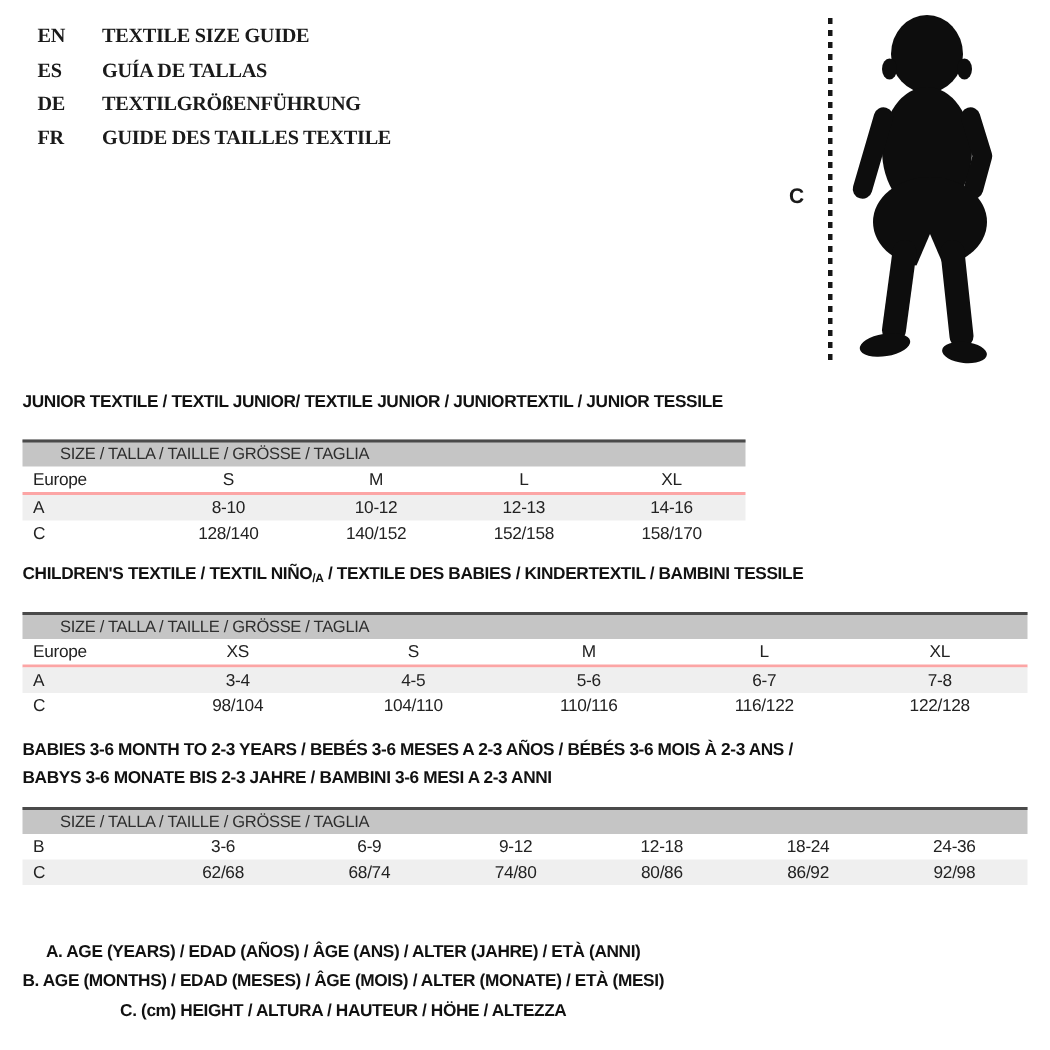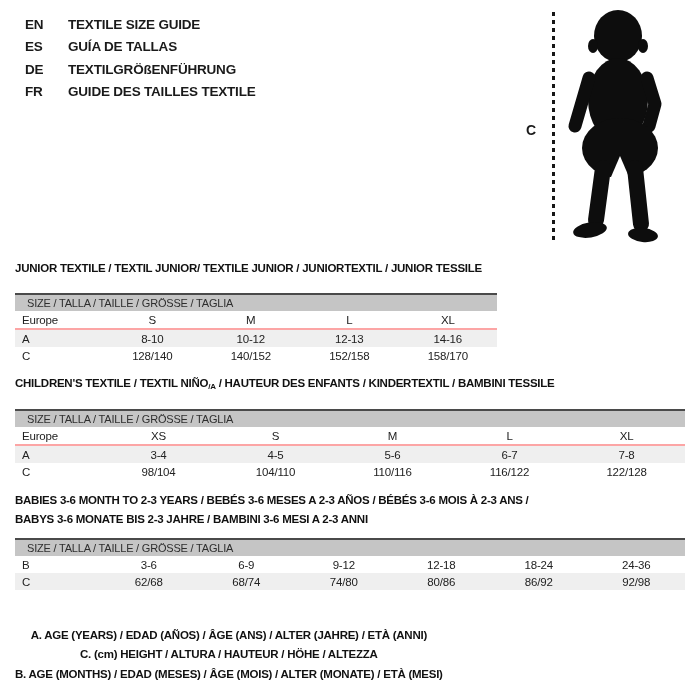--- a/index.html
+++ b/index.html
@@ -3,39 +3,39 @@
 <meta charset="utf-8">
 <style>
   html,body{margin:0;padding:0;background:#ffffff;}
   body{width:700px;height:700px;position:relative;overflow:hidden;
        font-family:"Liberation Sans","DejaVu Sans",sans-serif;color:#1a1a1a;}
   .canvas{position:absolute;left:0;top:0;width:700px;height:700px;background:#ffffff;}
 
   
   .lang-block{position:absolute;left:25px;top:13px;}
   .lang-row{display:flex;height:22.5px;align-items:center;}
-  .lang-code,.lang-text{font-weight:bold;font-size:13.5px;letter-spacing:-0.2px;white-space:nowrap;}
+  .lang-code,.lang-text{font-weight:bold;font-size:13.5px;letter-spacing:-0.2px;white-space:nowrap;font-family:Liberation Serif, serif;}
   .lang-code{width:43px;}
 
   
   .height-line{position:absolute;left:552px;top:12px;width:3px;height:232px;
                background:repeating-linear-gradient(to bottom,#161616 0 4px,transparent 4px 8px);}
   .height-label{position:absolute;left:526px;top:122px;font-weight:bold;font-size:14px;}
   .baby{position:absolute;left:556px;top:8px;}
 
   
   .tbl{position:absolute;left:15px;}
   .t1{top:262px;width:482px;}
   .t2{top:377px;width:670px;}
   .t3{top:491px;width:670px;}
   .tbl-title{font-weight:bold;font-size:11.5px;letter-spacing:-0.25px;white-space:nowrap;line-height:13px;color:#111;}
   .tbl-title2{line-height:19px;}
   .sub-a{font-size:8px;vertical-align:-2px;}
   .size-bar{height:16px;line-height:16px;background:#c5c5c5;border-top:2px solid #4a4a4a;
-            font-size:11px;color:#2e2e2e;padding-left:12px;letter-spacing:-0.2px;}
+            font-size:11px;color:#2e2e2e;padding-left:25px;letter-spacing:-0.2px;}
   .t1 .size-bar{margin-top:18px;}
   .t2 .size-bar{margin-top:16px;}
   .t3 .size-bar{margin-top:9px;}
   .trow{display:grid;height:17px;align-items:center;font-size:11.5px;letter-spacing:-0.2px;color:#222;}
   .t1 .trow{grid-template-columns:88px repeat(4,1fr);}
   .t2 .trow{grid-template-columns:85px repeat(5,1fr);}
   .t3 .trow{grid-template-columns:85px repeat(6,1fr);}
   .tlabel{padding-left:7px;text-align:left;}
   .tcell{text-align:center;}
   .shade{background:#efefef;}
@@ -108,21 +108,21 @@
     <div class="trow">
       <span class="tlabel">C</span>
       <span class="tcell">128/140</span>
       <span class="tcell">140/152</span>
       <span class="tcell">152/158</span>
       <span class="tcell">158/170</span>
     </div>
   </section>
 
   <section class="tbl t2">
-    <div class="tbl-title"><span>CHILDREN'S TEXTILE / TEXTIL NIÑO</span><span class="sub-a">/A</span><span> / HAUTEUR DES ENFANTS / KINDERTEXTIL / BAMBINI TESSILE</span></div>
+    <div class="tbl-title"><span>CHILDREN'S TEXTILE / TEXTIL NIÑO</span><span class="sub-a">/A</span><span> / TEXTILE DES BABIES / KINDERTEXTIL / BAMBINI TESSILE</span></div>
     <div class="size-bar">SIZE / TALLA / TAILLE / GRÖSSE / TAGLIA</div>
     <div class="trow hairline">
       <span class="tlabel">Europe</span>
       <span class="tcell">XS</span>
       <span class="tcell">S</span>
       <span class="tcell">M</span>
       <span class="tcell">L</span>
       <span class="tcell">XL</span>
     </div>
     <div class="trow shade">
@@ -162,17 +162,17 @@
       <span class="tcell">68/74</span>
       <span class="tcell">74/80</span>
       <span class="tcell">80/86</span>
       <span class="tcell">86/92</span>
       <span class="tcell">92/98</span>
     </div>
   </section>
 
   <div class="footnotes">
     <div class="footnote">A. AGE (YEARS) / EDAD (AÑOS) / ÂGE (ANS) / ALTER (JAHRE) / ETÀ (ANNI)</div>
+    <div class="footnote">B. AGE (MONTHS) / EDAD (MESES) / ÂGE (MOIS) / ALTER (MONATE) / ETÀ (MESI)</div>
     <div class="footnote">C. (cm) HEIGHT / ALTURA / HAUTEUR / HÖHE / ALTEZZA</div>
-    <div class="footnote">B. AGE (MONTHS) / EDAD (MESES) / ÂGE (MOIS) / ALTER (MONATE) / ETÀ (MESI)</div>
   </div>
 
 </div>
 
 </body></html>

